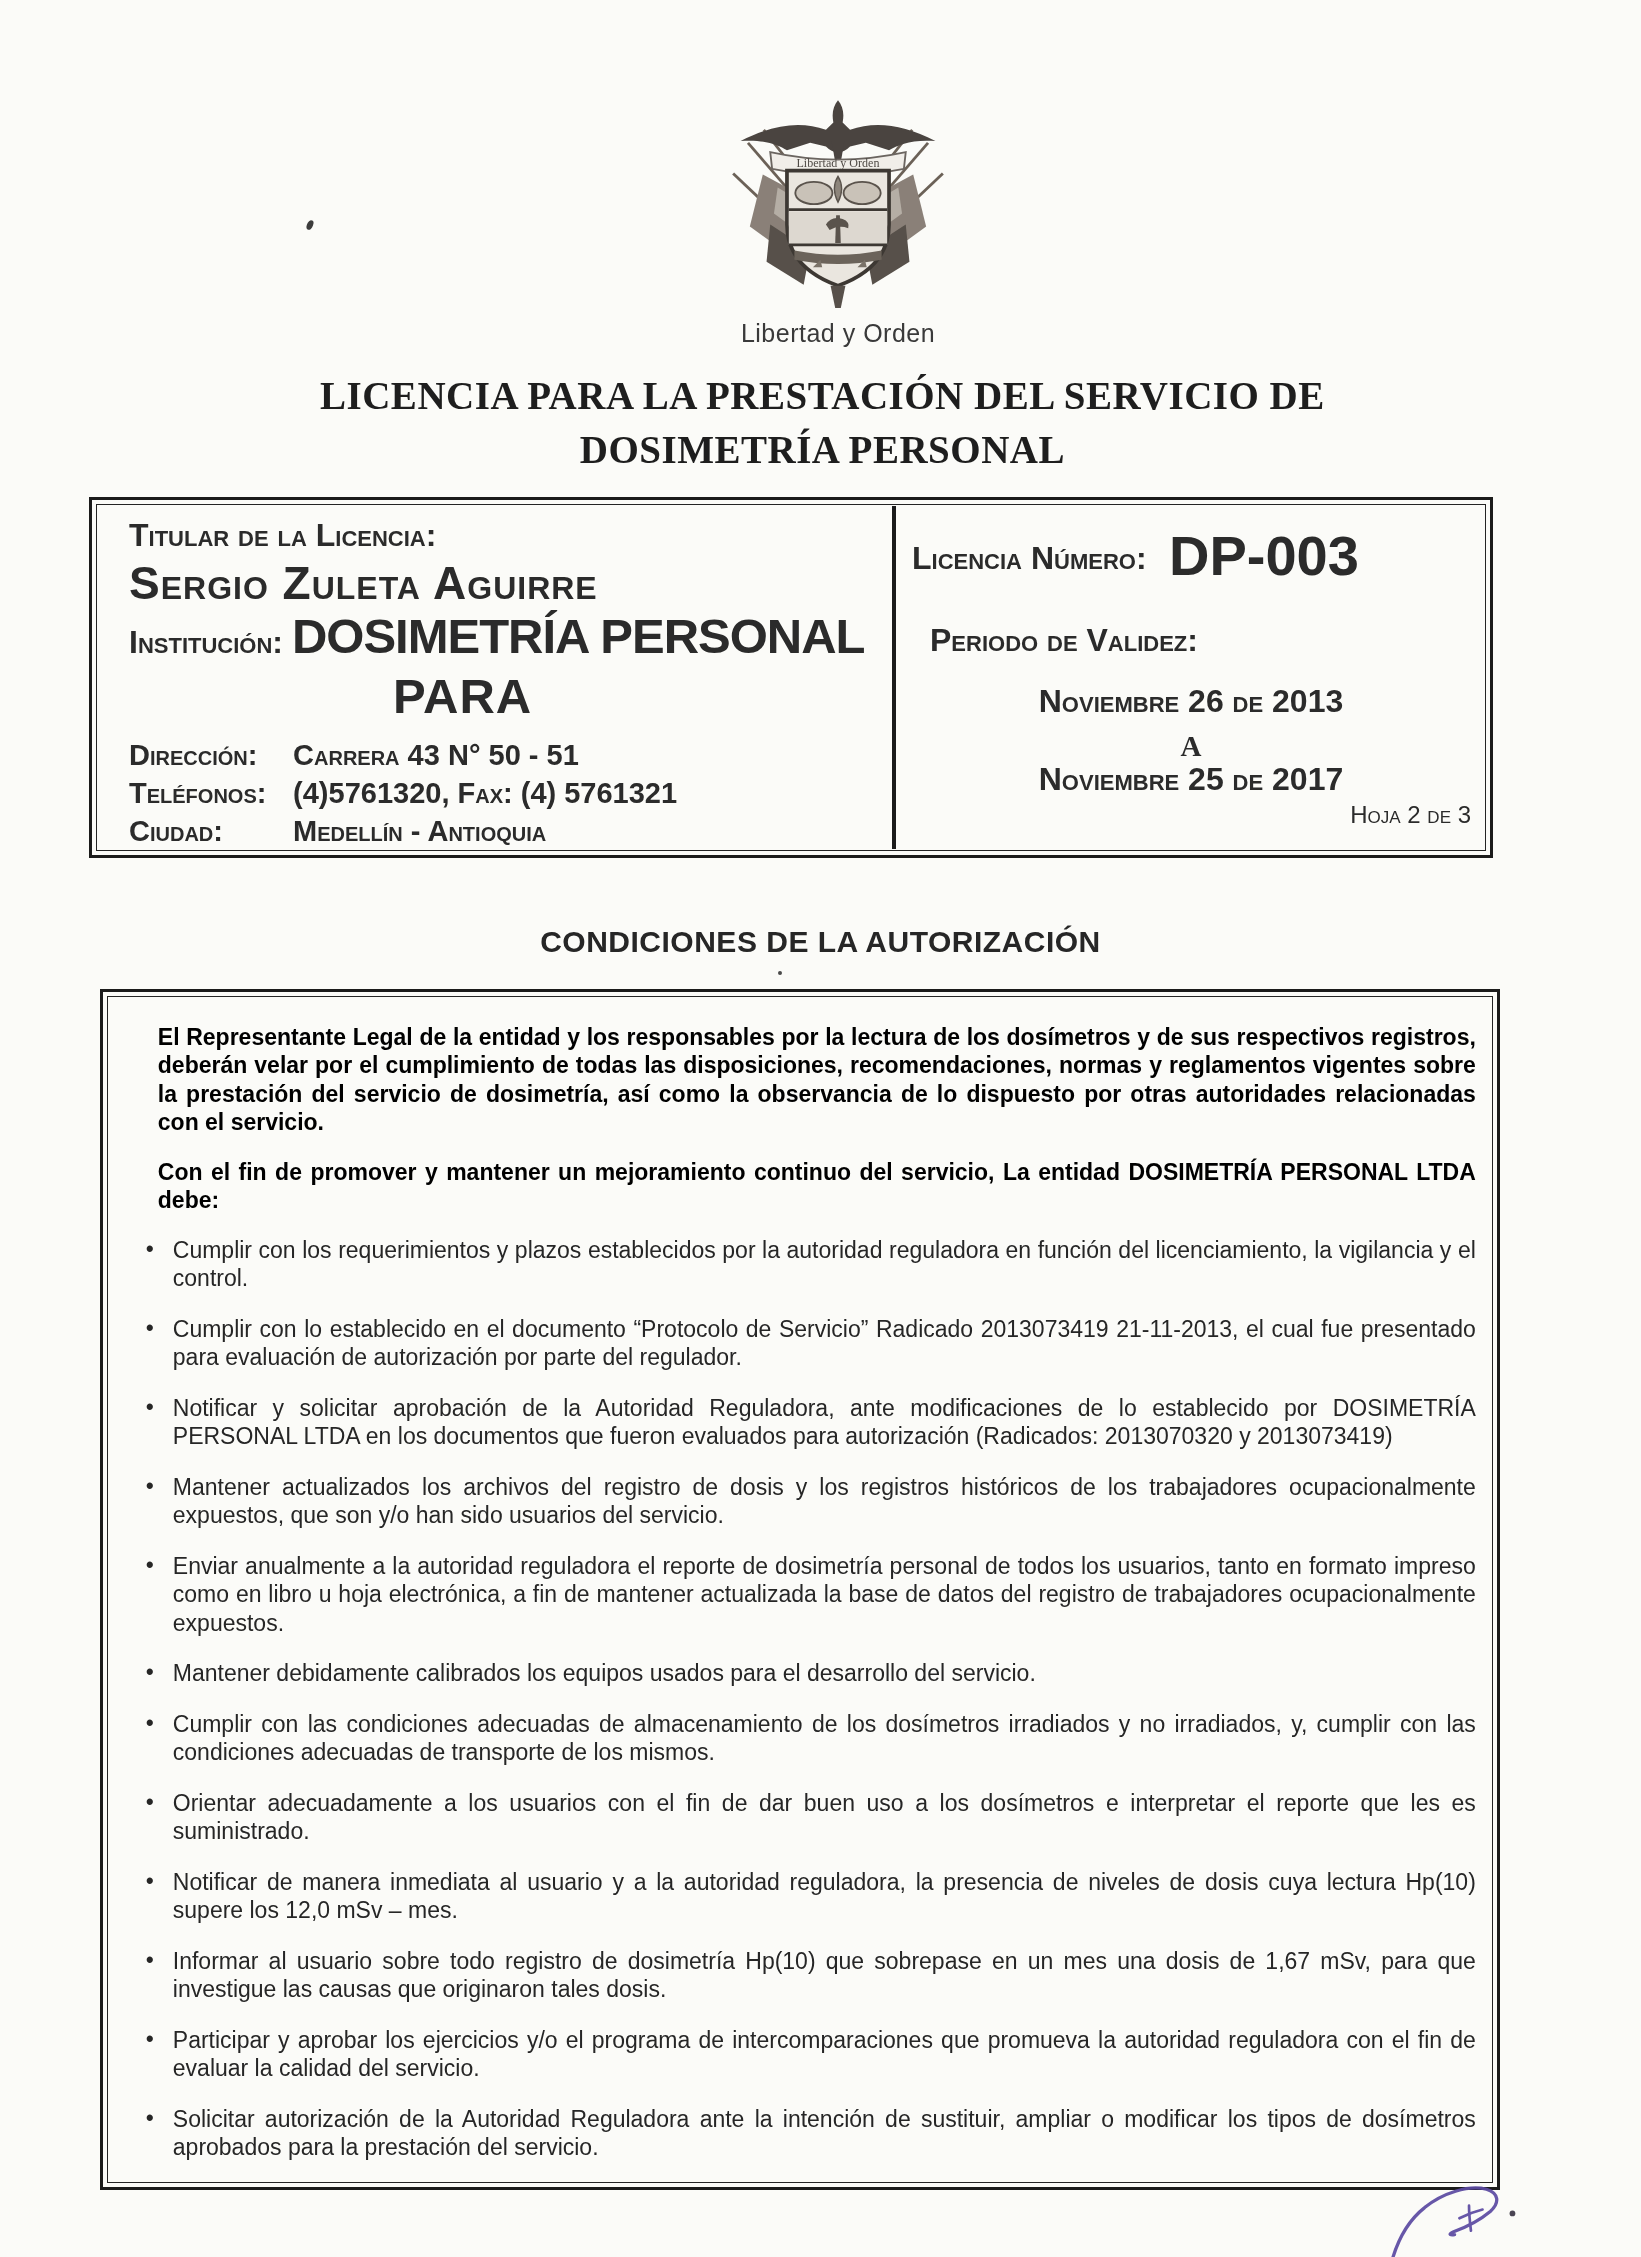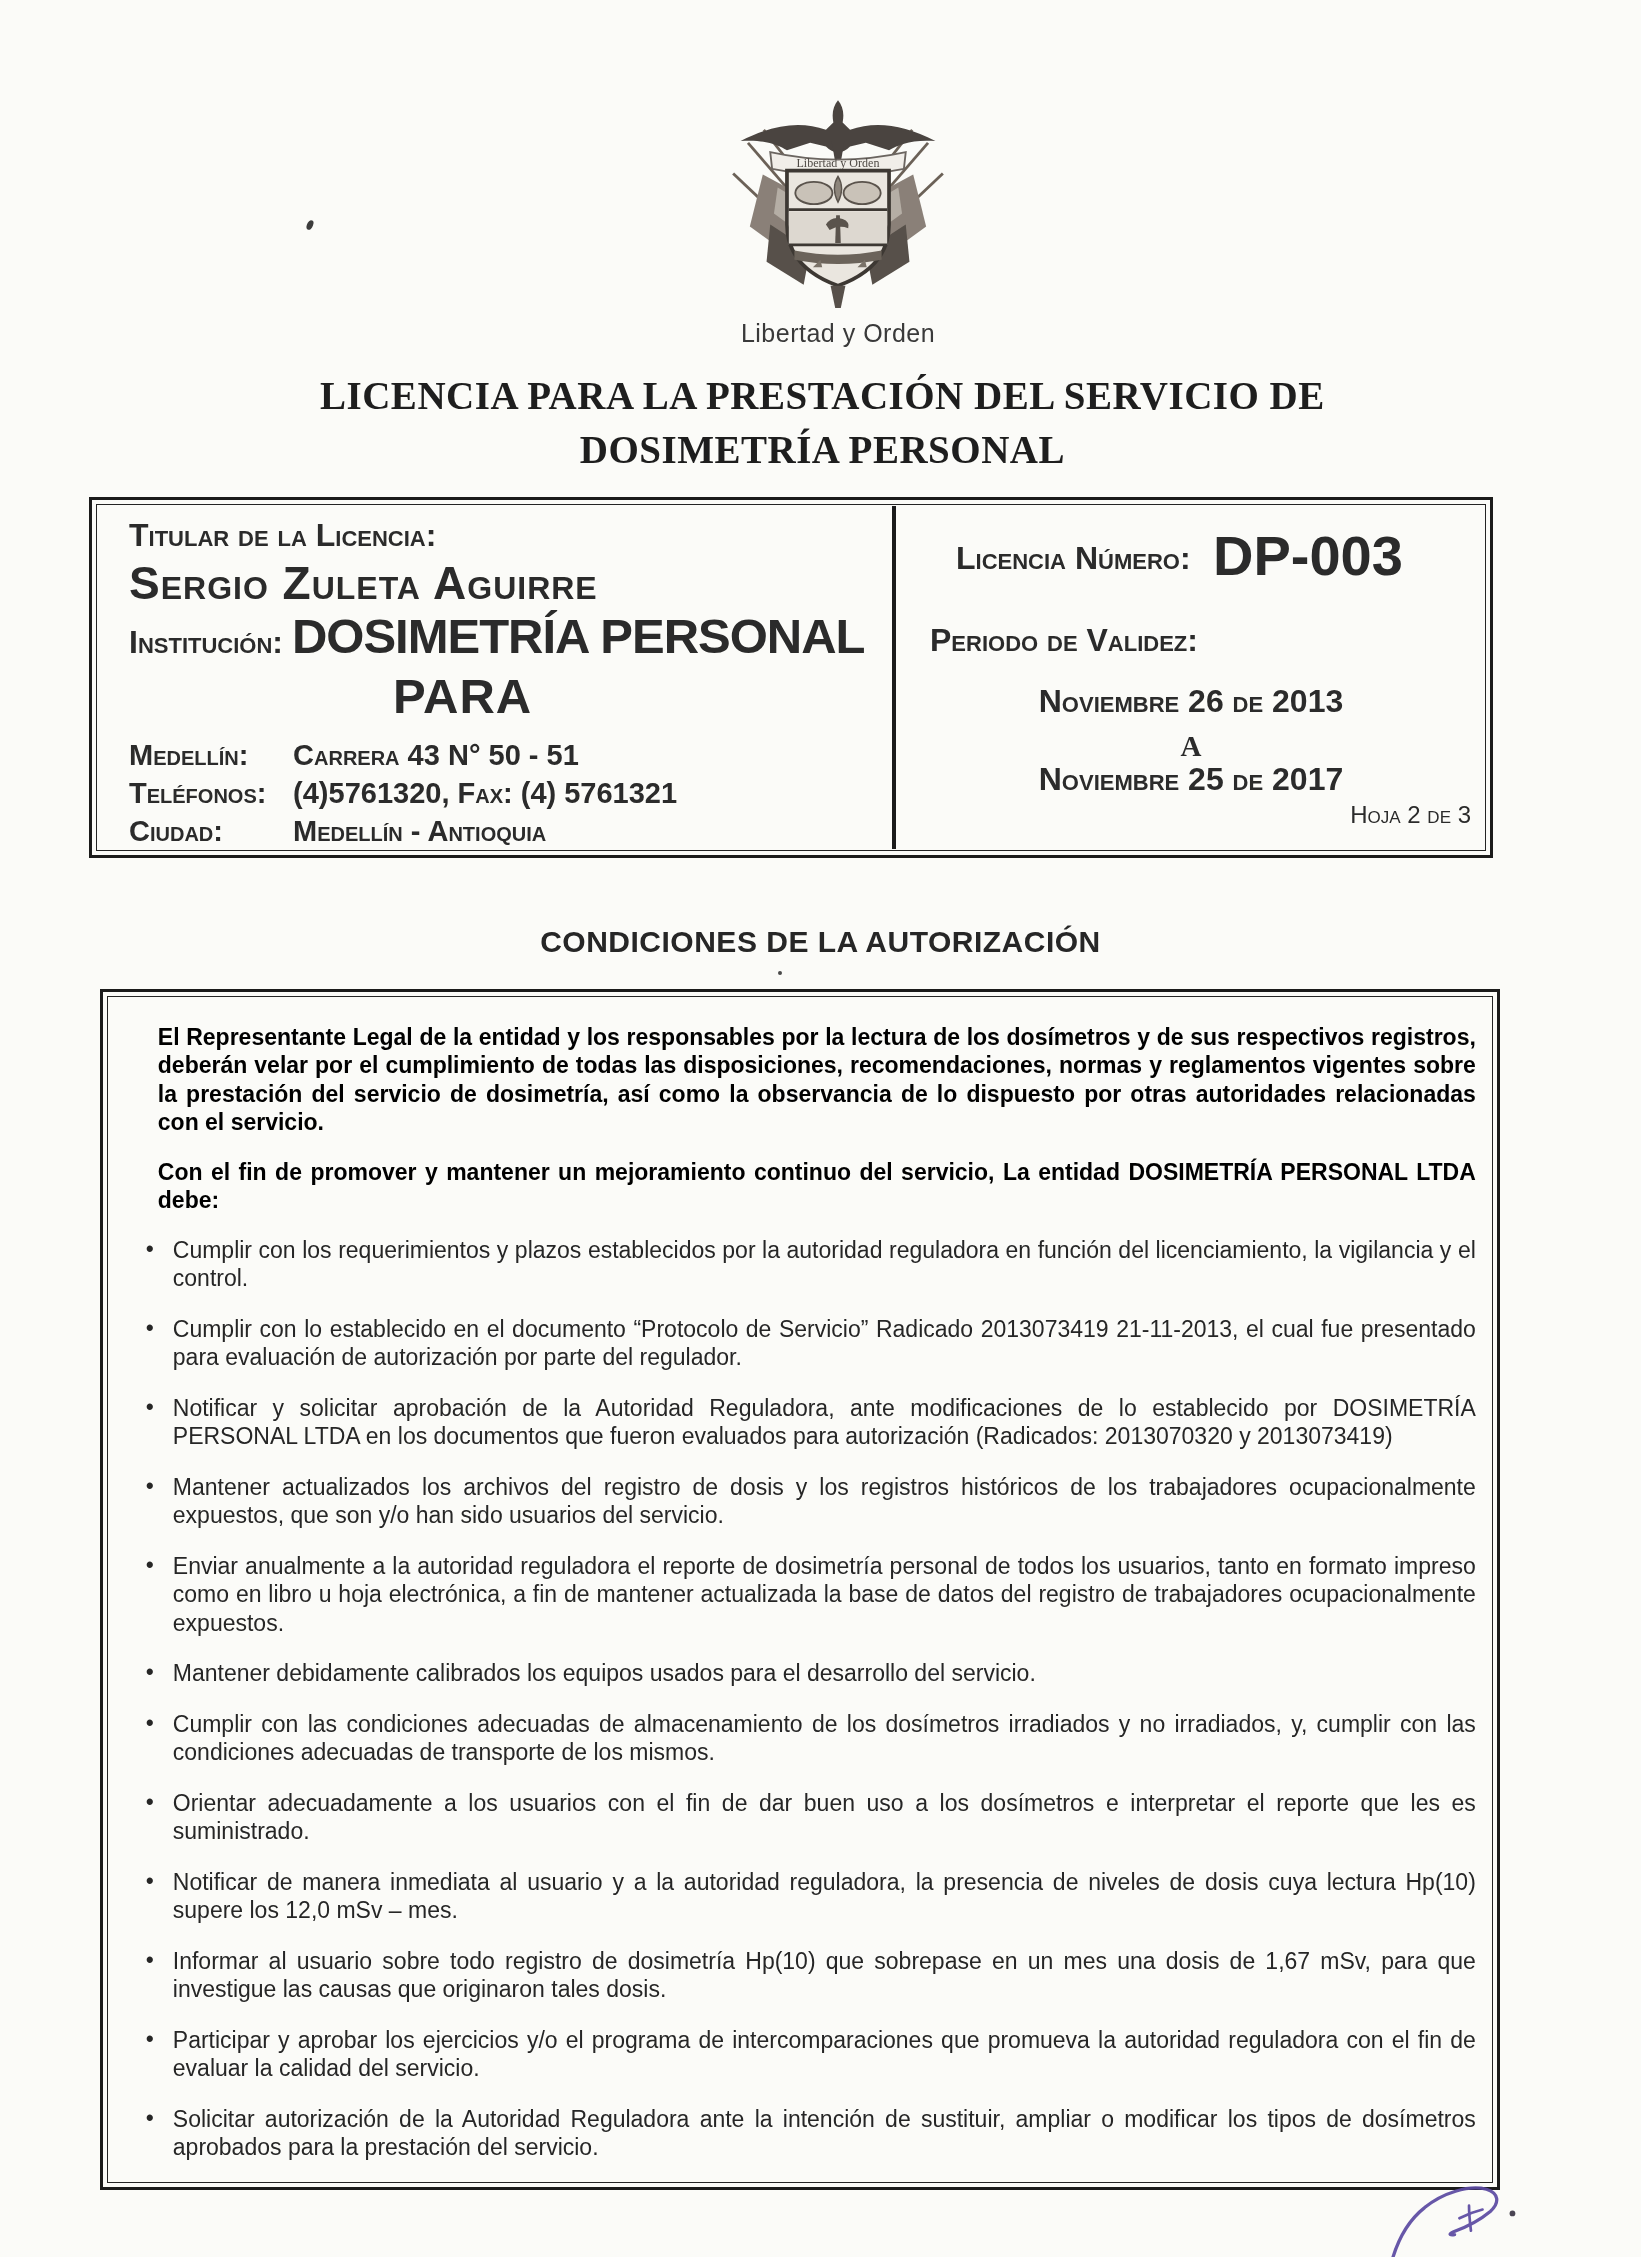--- a/index.html
+++ b/index.html
@@ -48,21 +48,21 @@
   .holder-label{left:37px;top:17.4px;font-size:32px;font-weight:bold;}
   .holder-name{left:37px;top:56px;font-size:46px;font-weight:bold;letter-spacing:1px;}
   .inst-row{left:37px;top:108px;font-size:32px;font-weight:bold;}
   .inst-value{font-size:49px;font-weight:bold;letter-spacing:-1px;}
   .inst-line2{left:301px;top:168px;font-size:49px;font-weight:bold;letter-spacing:1px;}
   .info-row{left:37px;font-size:29px;font-weight:bold;}
   .row-dir{top:239px;} .row-tel{top:277px;} .row-city{top:315px;}
   .row-label{display:inline-block;width:133px;}
   .row-value{margin-left:23px;font-weight:bold;}
 
-  .num-row{left:864px;top:23px;font-size:32px;font-weight:bold;}
+  .num-row{left:820px;top:23px;font-size:32px;font-weight:bold;}
   .num-value{font-size:56px;font-weight:bold;letter-spacing:0;vertical-align:-5.8px;margin-left:13.5px;}
   .validity-label{left:832px;top:122px;font-size:32px;font-weight:bold;margin-left:6px;}
   .date-line{left:800px;width:598px;text-align:center;font-size:32px;font-weight:bold;}
   .date-from{top:183px;} 
   .date-conn{top:230px;font-family:"Liberation Serif",serif;font-size:29px;}
   .date-to{top:261px;}
   .sheet{left:800px;width:579px;top:301px;text-align:right;font-size:24px;font-weight:normal;}
 
   
   .cond-heading{position:absolute;left:0;top:925px;width:1641px;margin:0;
@@ -153,21 +153,21 @@
 
     <div class="lb holder-label sc">Titular de la Licencia:</div>
     <div class="lb holder-name sc">Sergio Zuleta Aguirre</div>
     <div class="lb inst-row">
       <span class="sc">Institución:</span>
       <span class="inst-value">DOSIMETRÍA PERSONAL</span>
     </div>
     <div class="lb inst-line2">PARA</div>
 
     <div class="lb info-row row-dir">
-      <span class="row-label sc">Medellín:</span>
+      <span class="row-label sc">Dirección:</span>
       <span class="row-value sc">Carrera 43 N° 50 - 51</span>
     </div>
     <div class="lb info-row row-tel">
       <span class="row-label sc">Teléfonos:</span>
       <span class="row-value sc">(4)5761320, Fax: (4) 5761321</span>
     </div>
     <div class="lb info-row row-city">
       <span class="row-label sc">Ciudad:</span>
       <span class="row-value sc">Medellín - Antioquia</span>
     </div>

